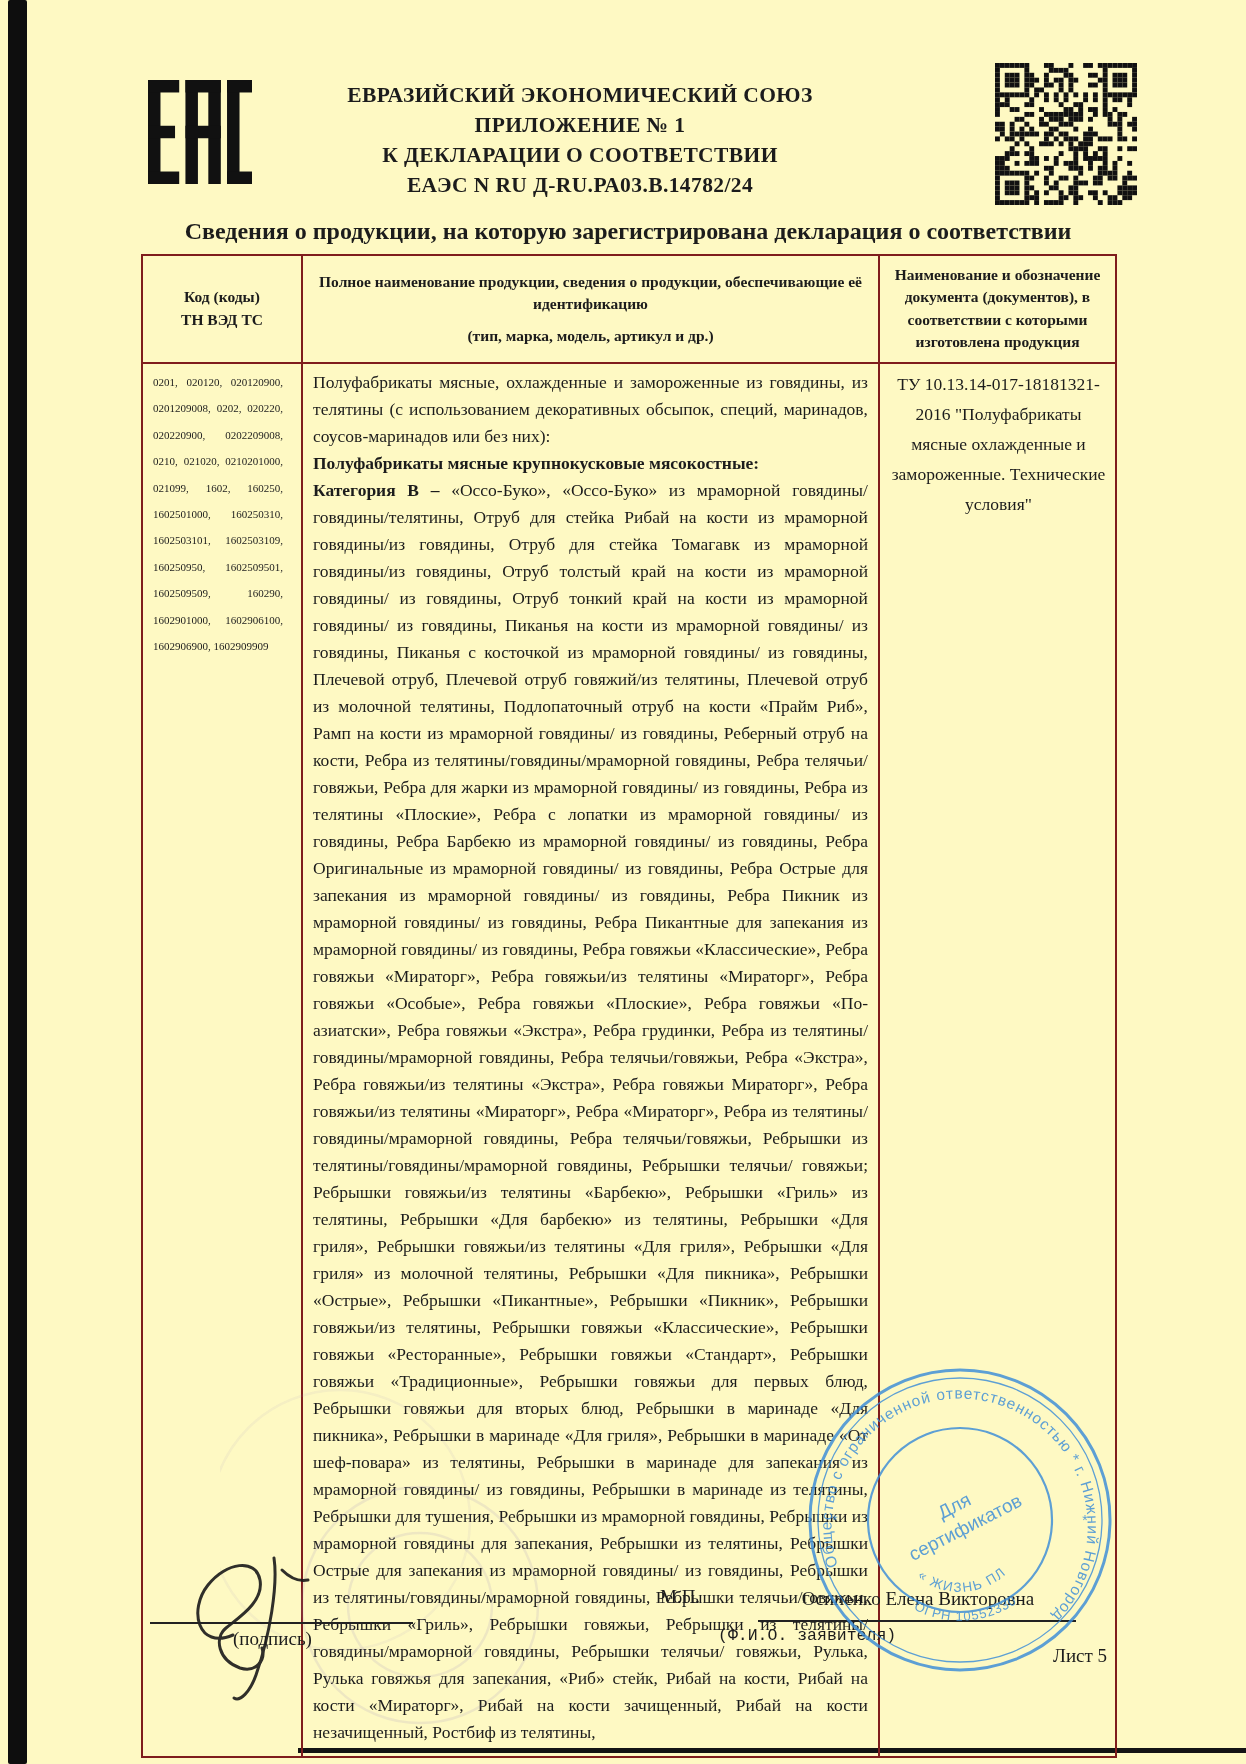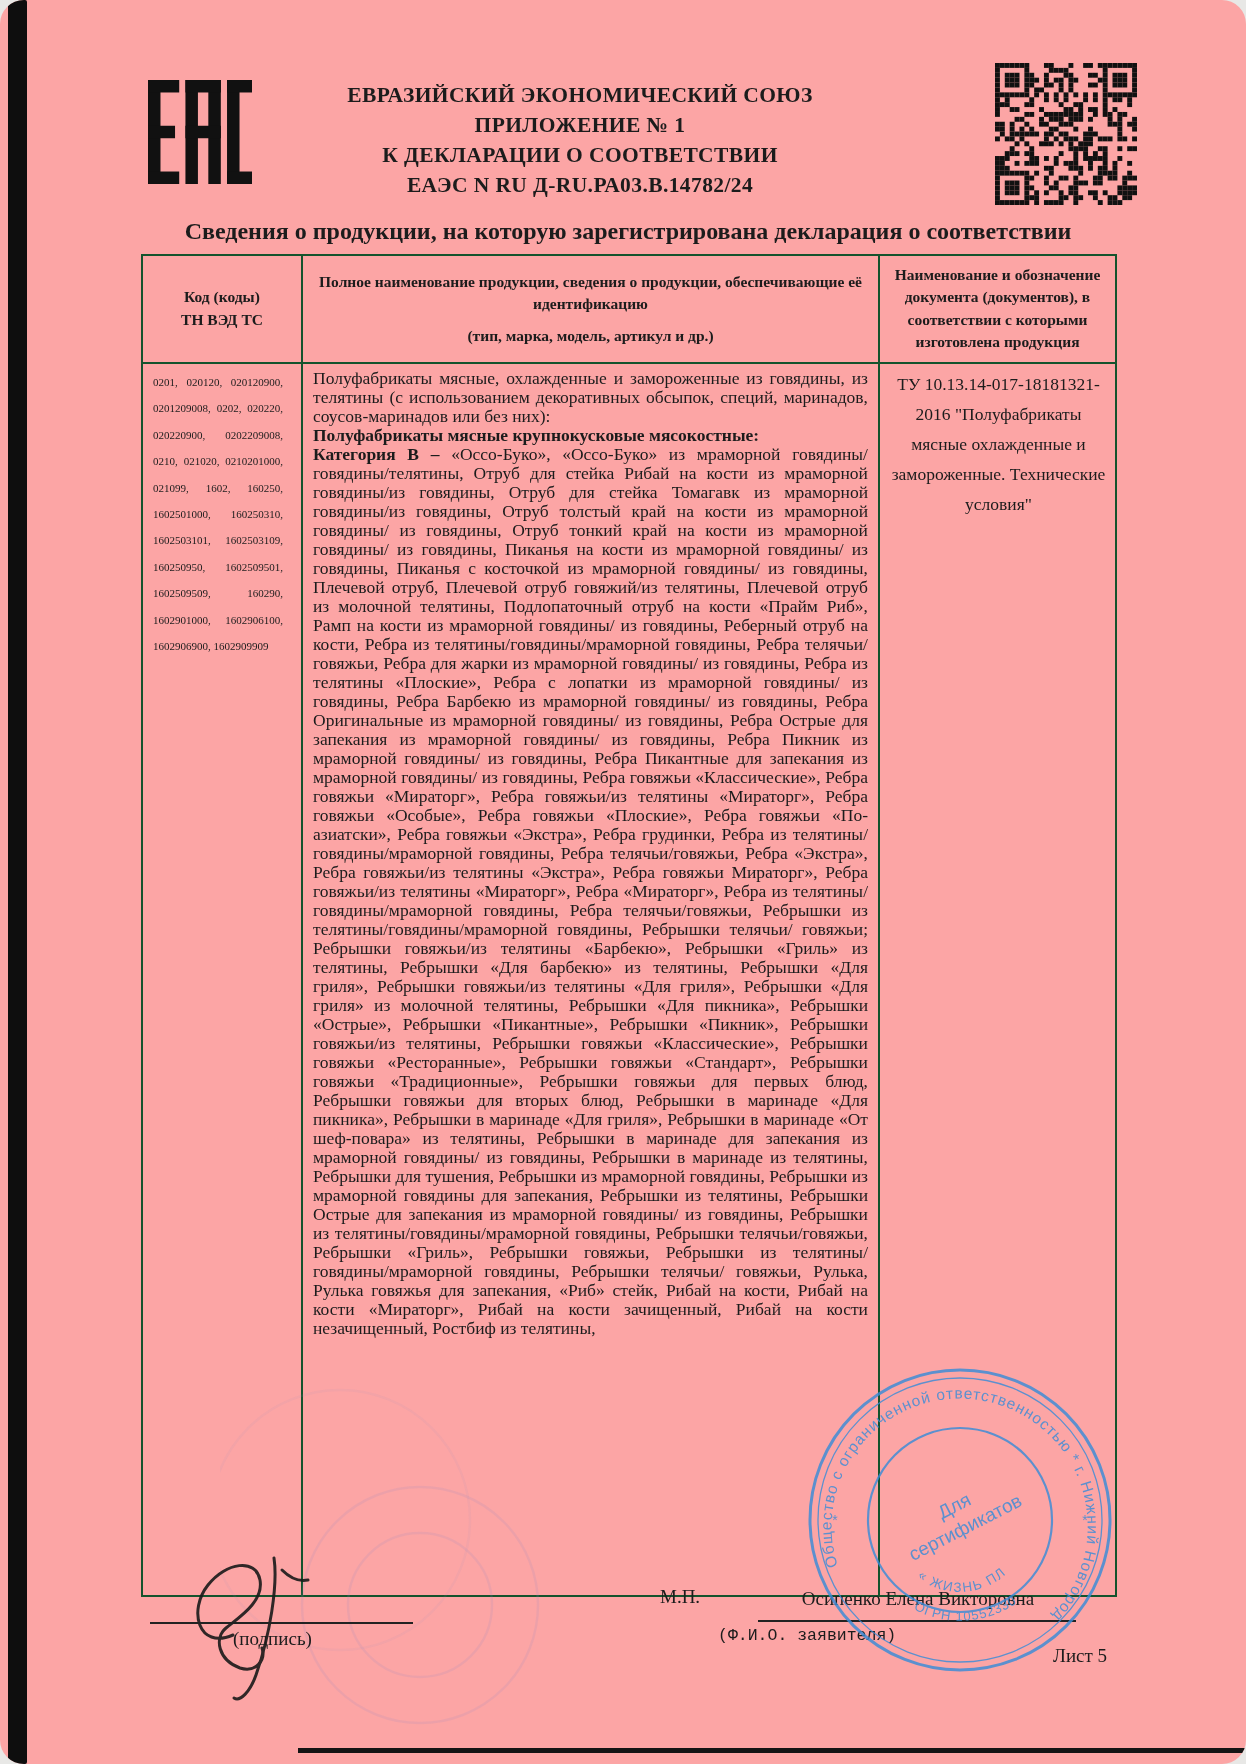--- a/index.html
+++ b/index.html
@@ -1,34 +1,34 @@
 <!DOCTYPE html>
 <html><head>
 <meta charset="utf-8">
 <style>
   html,body{margin:0;padding:0;background:#e8e8e6;}
-  .page{position:relative;width:1246px;height:1764px;background:#fca5a5;
-        font-family:"Liberation Serif","DejaVu Serif",serif;color:#1c1c1c;overflow:hidden;border-radius:24px;}
+  .page{position:relative;width:1246px;height:1764px;background:#fef9c3;
+        font-family:"Liberation Serif","DejaVu Serif",serif;color:#1c1c1c;overflow:hidden;}
   
   .left-bar{position:absolute;left:8px;top:0;width:19px;height:1764px;background:#0e0e0e;border-radius:2px;}
   .bottom-line{position:absolute;left:298px;top:1748px;width:948px;height:5px;background:#141414;}
   
   .eac-logo{position:absolute;left:148px;top:78px;width:104px;height:108px;}
   .title-block{position:absolute;left:290px;top:80px;width:580px;text-align:center;
                font-weight:bold;font-size:21.5px;line-height:30px;letter-spacing:.4px;}
   .qr{position:absolute;left:995px;top:60px;width:142px;height:148px;}
   .subtitle{position:absolute;left:140px;top:218px;width:976px;text-align:center;
             font-weight:bold;font-size:24px;}
   
   table.decl{position:absolute;left:141px;top:254px;width:974px;border-collapse:collapse;table-layout:fixed;}
-  table.decl th,table.decl td{border:2px solid #14532d;vertical-align:top;}
+  table.decl th,table.decl td{border:2px solid #7f1d1d;vertical-align:top;}
   table.decl th{font-size:15.5px;font-weight:bold;padding:8px 10px;vertical-align:middle;text-align:center;line-height:1.45;}
   th .sub{margin-top:9px;}
   td.codes{width:160px;font-size:11px;line-height:26.4px;text-align:justify;padding:5px 18px 10px 10px;}
-  td.descr{width:577px;font-size:17.5px;line-height:19px;text-align:justify;padding:5px 10px 10px 10px;height:1216px;}
+  td.descr{width:577px;font-size:17.5px;line-height:27px;text-align:justify;padding:5px 10px 10px 10px;height:1216px;}
   td.doc{width:237px;font-size:17.5px;line-height:30px;text-align:center;padding:5px 8px 24px 10px;}
   td.descr p{margin:0;}
   .bold{font-weight:bold;}
   
   .sig-line{position:absolute;left:150px;top:1622px;width:263px;border-top:2px solid #222;}
   .sig-label{position:absolute;left:233px;top:1628px;font-size:19px;}
   .signature{position:absolute;left:178px;top:1540px;width:200px;height:170px;}
   .mp{position:absolute;left:640px;top:1586px;font-size:19px;margin-left:20px;}
   .name{position:absolute;left:760px;top:1588px;width:316px;text-align:center;font-size:19px;}
   .name-line{position:absolute;left:758px;top:1620px;width:318px;border-top:2px solid #222;}

